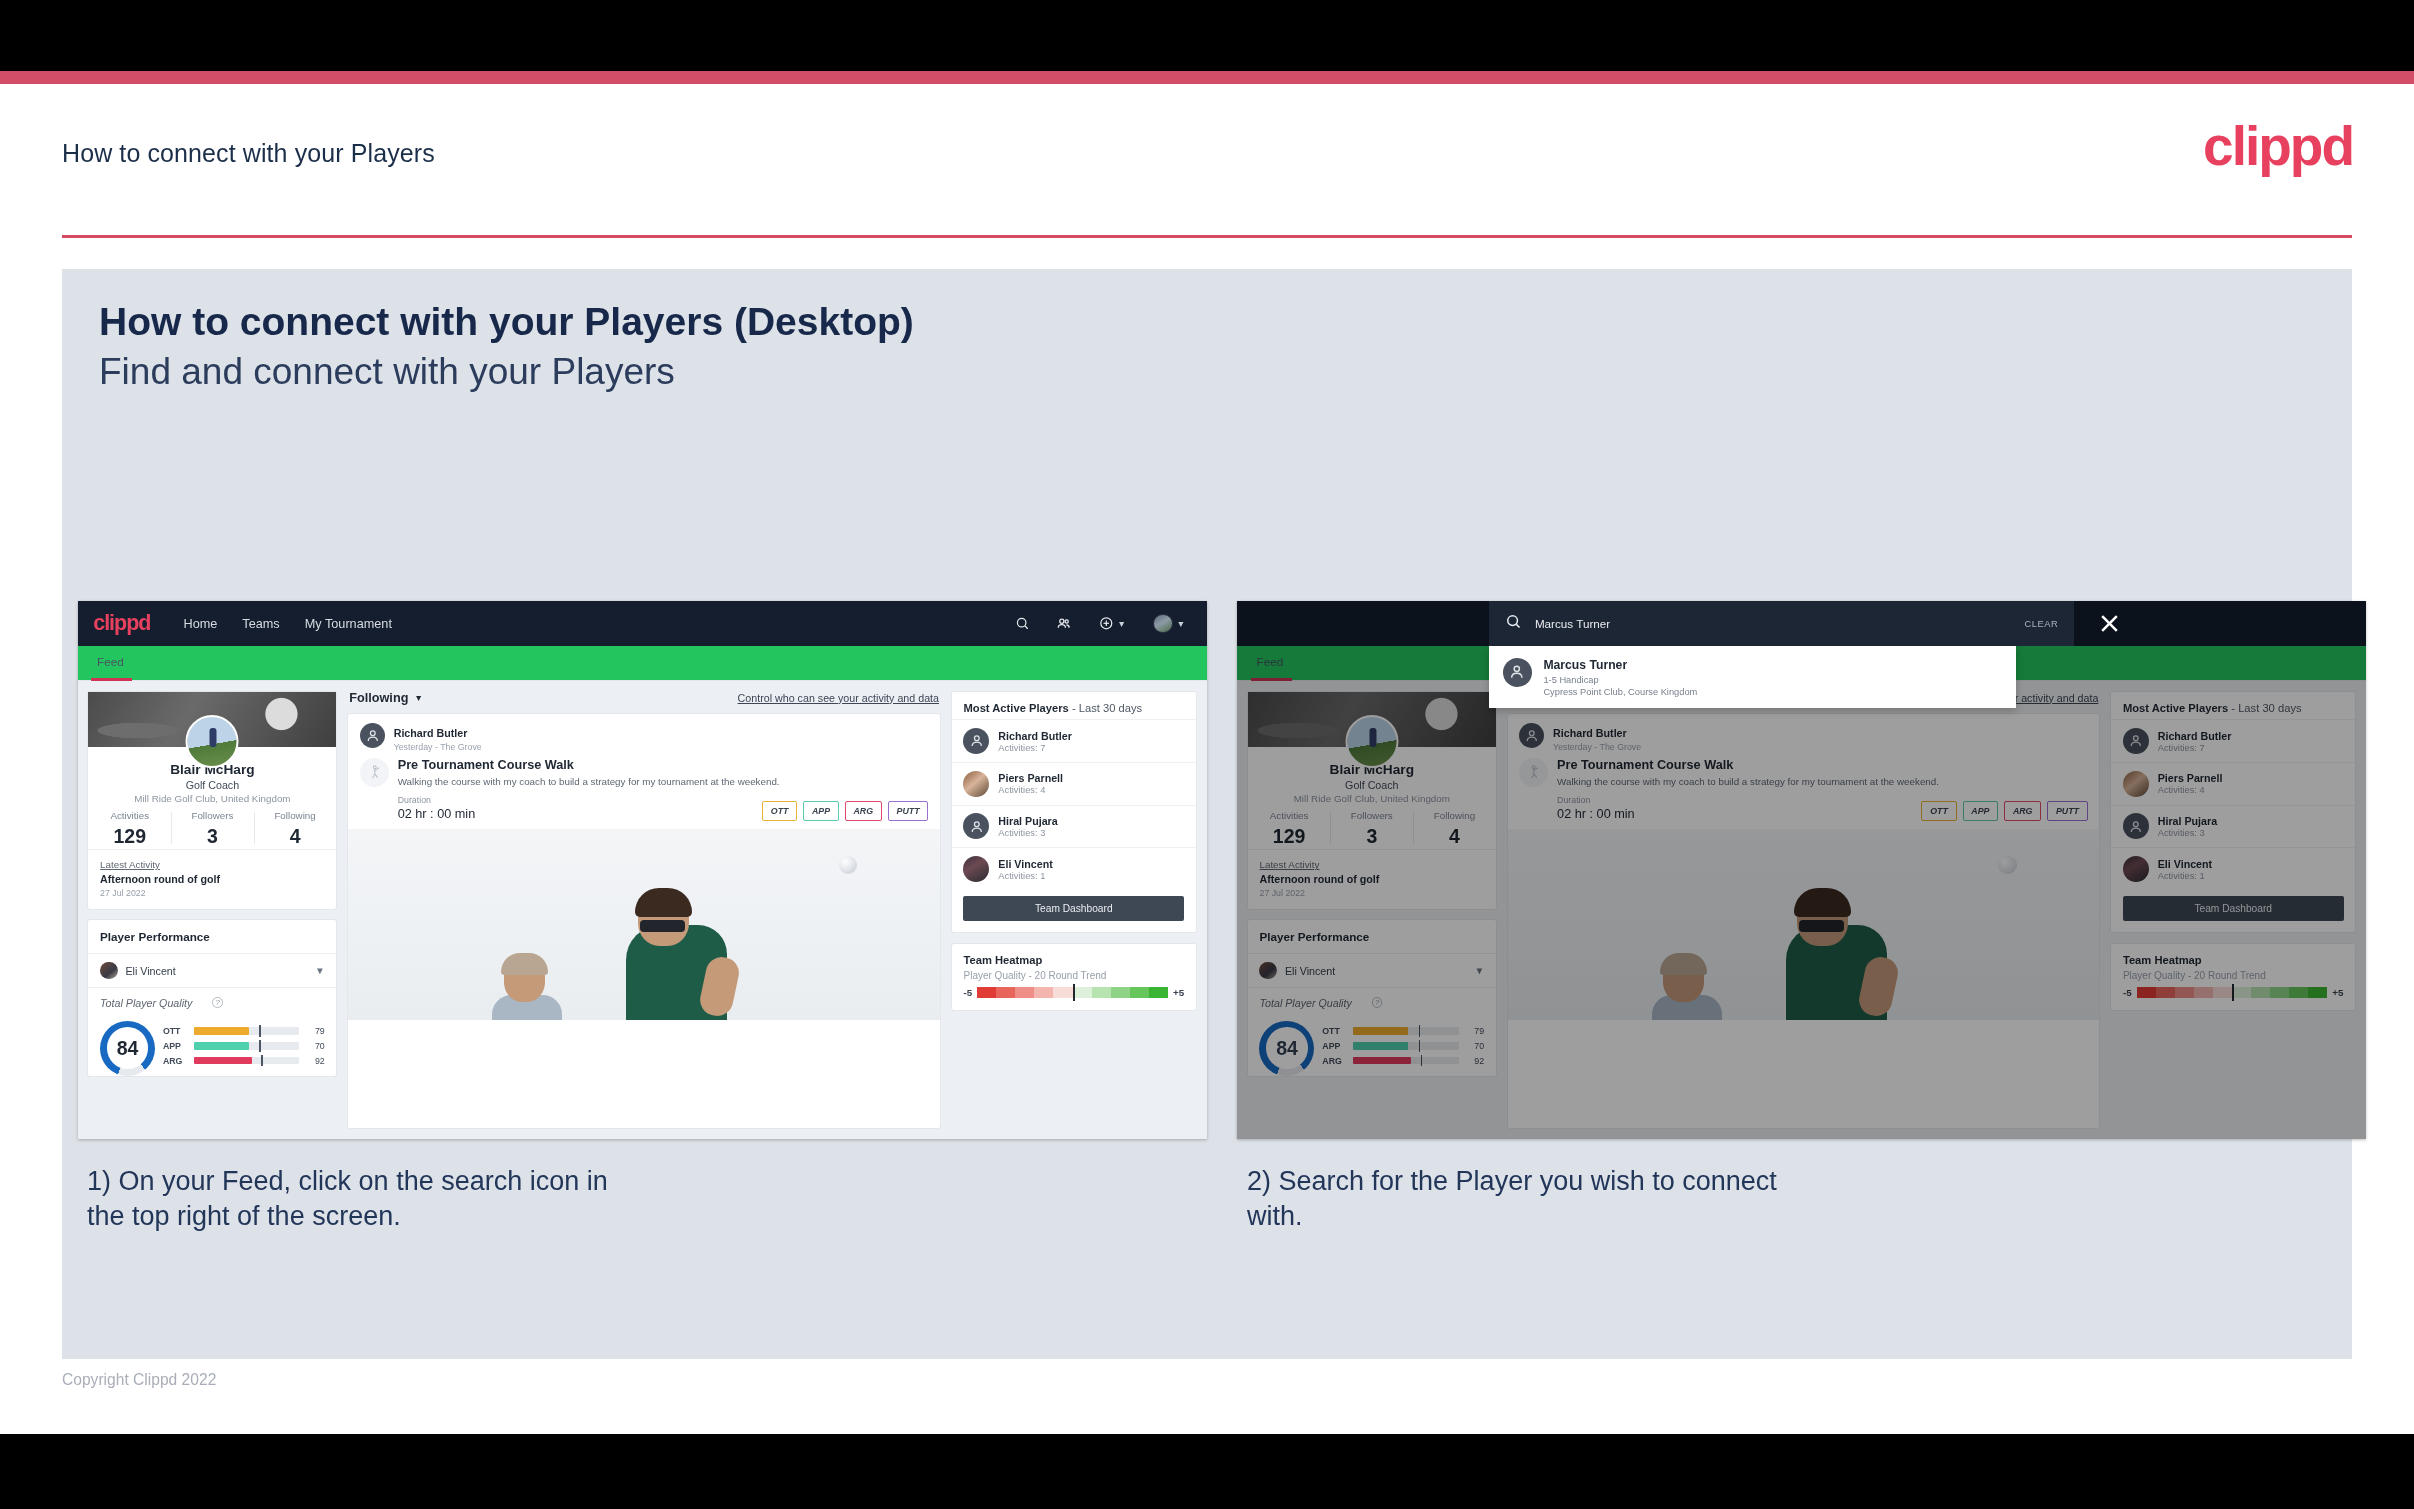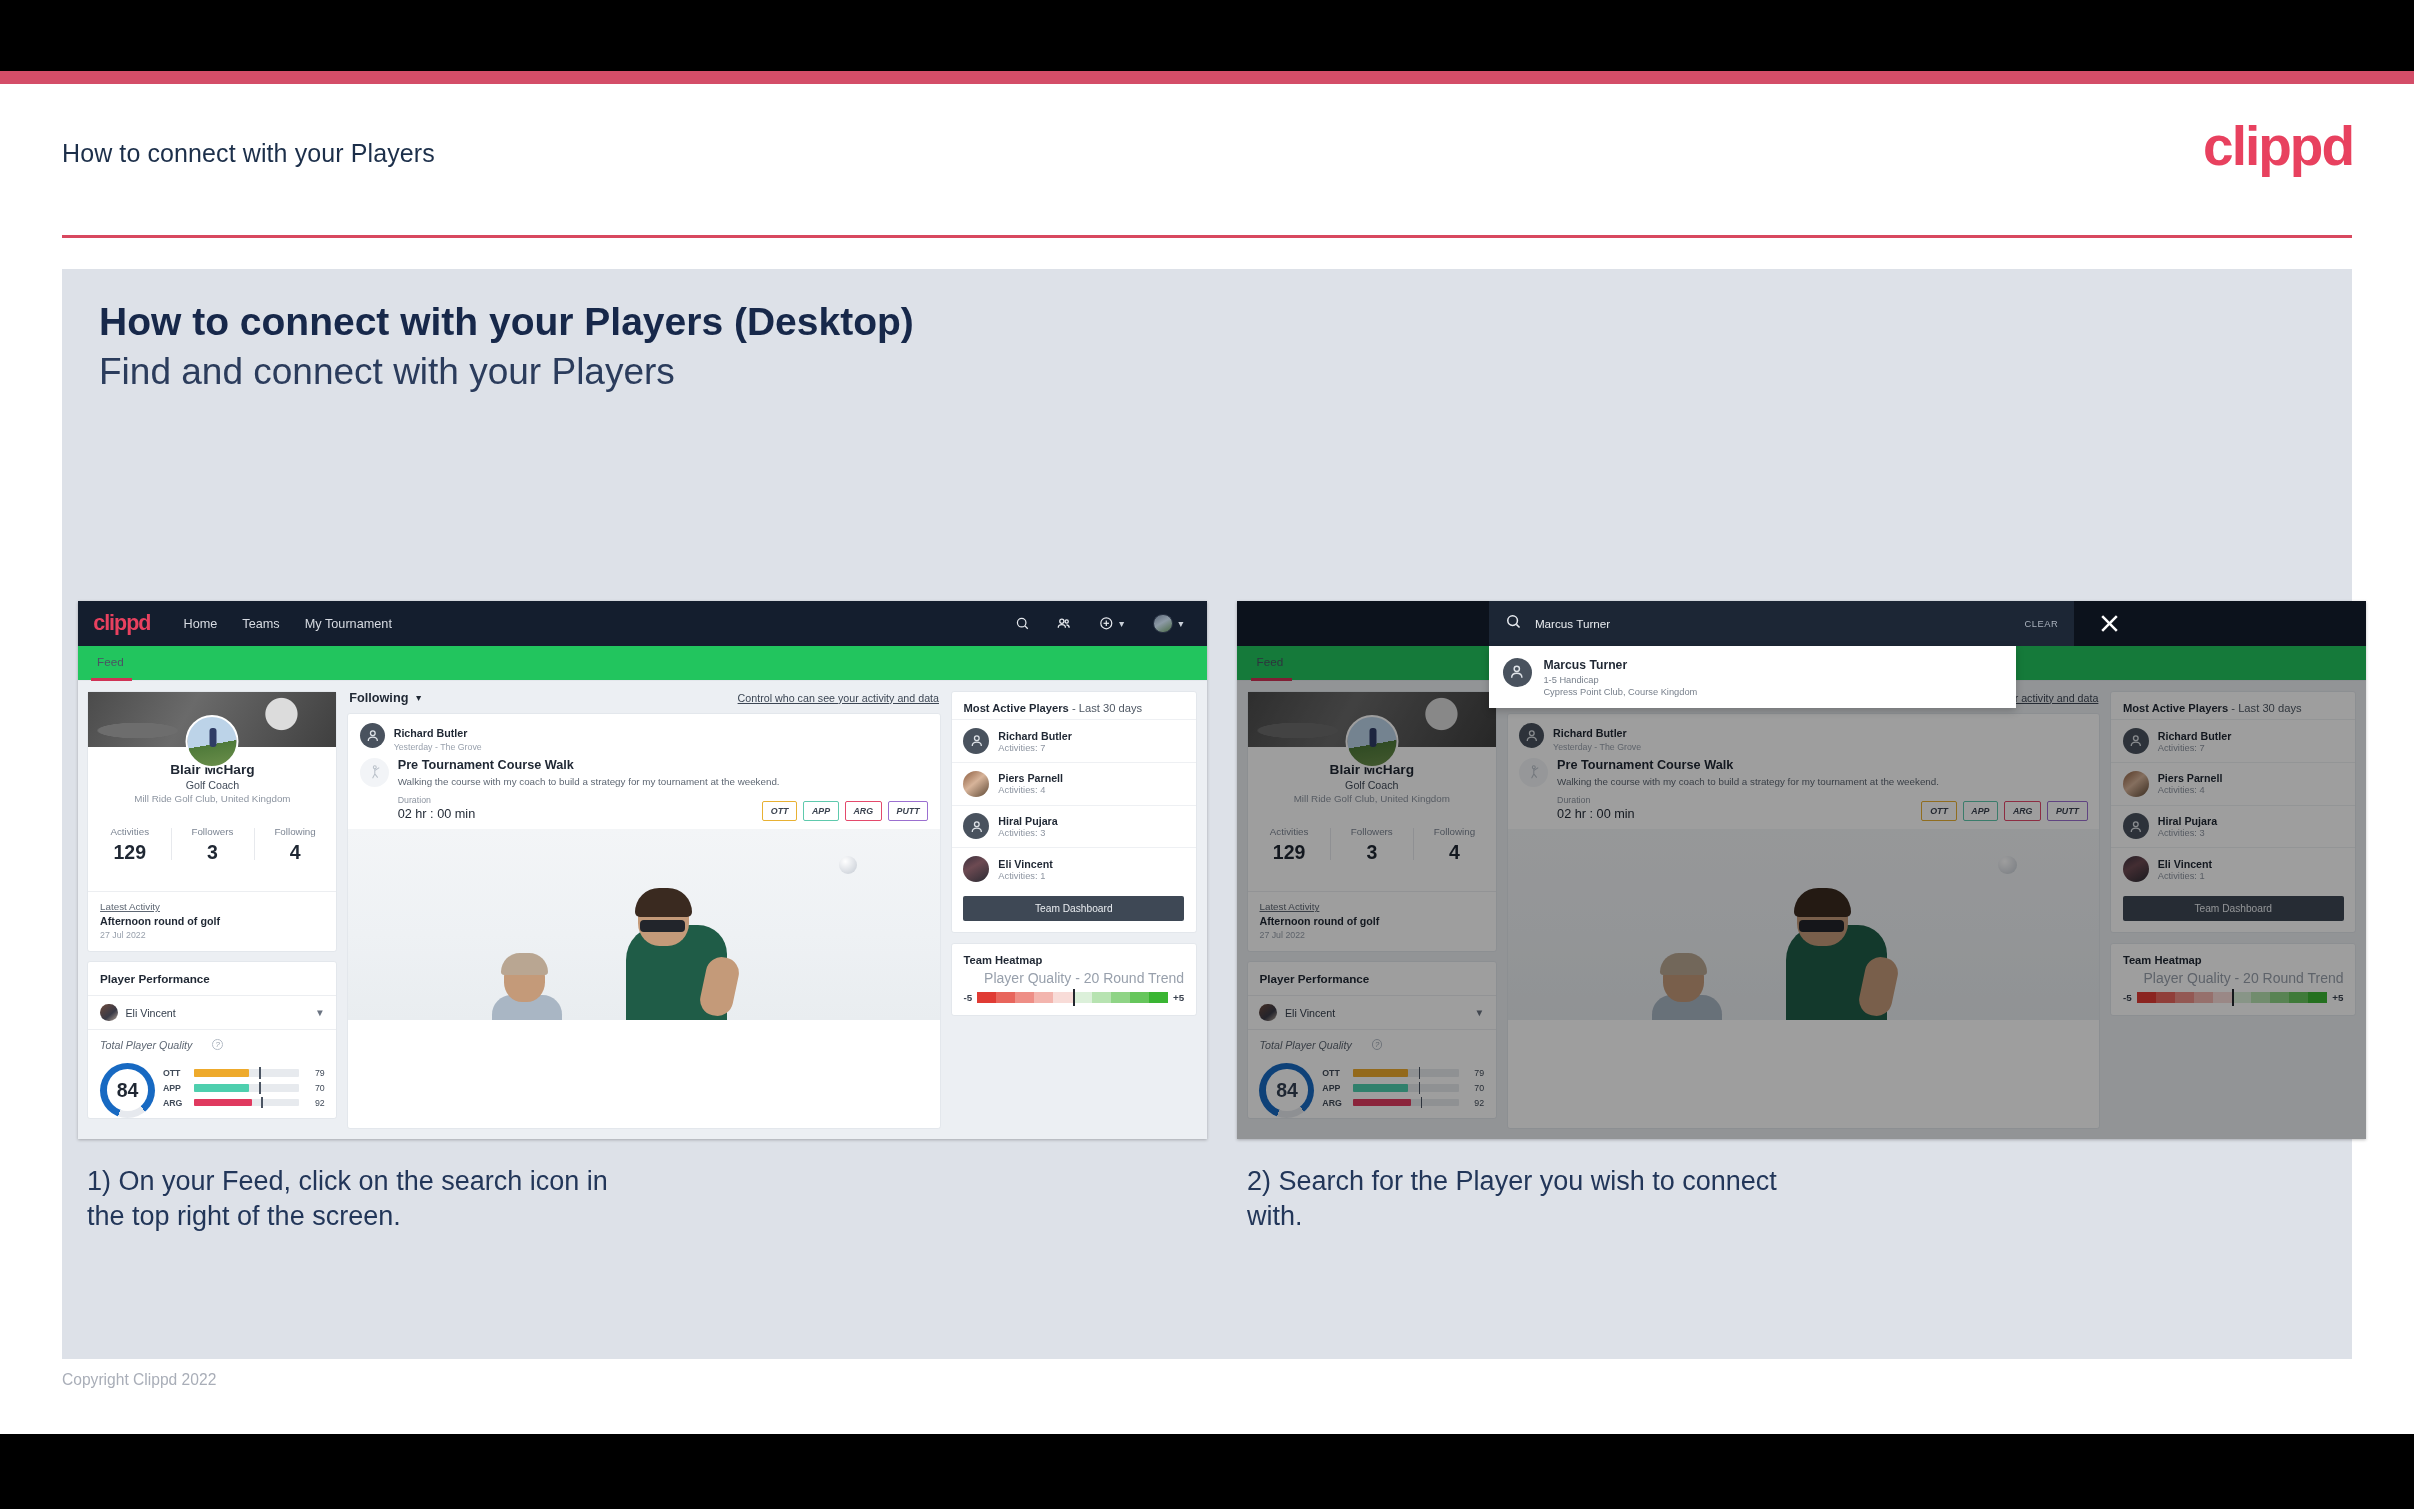--- a/index.html
+++ b/index.html
@@ -104,21 +104,21 @@
     background:linear-gradient(170deg,#bcd3e8 0 55%,#4f7a3a 55%,#6b8f4b 100%);
     border:2.9px solid #fff;
   }
   .pavatar::after{
     content:""; position:absolute; left:45%; top:22%;
     width:6.8px;height:19.5px;border-radius:2.9px;background:#2f3d66;
   }
   .pname { text-align:center; margin-top:15.6px; font-size:13.7px; font-weight:bold; color:#1f2733; }
   .prole { text-align:center; font-size:10.7px; color:#414b59; margin-top:2px;}
   .pclub { text-align:center; font-size:9.8px; color:#8d95a1; margin-top:2px;}
-  .pstats { display:flex; margin-top:22px; padding-bottom:27px; border-bottom:1px solid #eceef1;}
+  .pstats { display:flex; margin-top:6px; padding-bottom:1px; border-bottom:1px solid #eceef1;}
   .pstat { flex:1; text-align:center; position:relative; }
   .pstat + .pstat::before{ content:""; position:absolute; left:0; top:2px; bottom:3.9px; width:1px; background:#e7e9ed;}
   .pstat .lbl { font-size:9.8px; color:#7c8593; }
   .pstat .val { font-size:19.5px; font-weight:bold; color:#1f2733; margin-top:3.9px;}
   .latest { padding:8.8px 11.7px 10.7px; }
   .latest .t1 { font-size:9.8px; color:#5e6773;text-decoration:underline; }
   .latest .t2 { font-size:10.7px; font-weight:bold; color:#1f2733; margin-top:2.9px;}
   .latest .t3 { font-size:8.8px; color:#98a0ac; margin-top:2.9px;}
 
   
@@ -197,21 +197,21 @@
   .pl-row:first-of-type{border-top:none;}
   .pl-av { width:26px;height:26px;border-radius:50%;flex:none;background:#49525e;
     display:flex;align-items:center;justify-content:center;}
   .pl-av.p2{background:linear-gradient(140deg,#8a5a3c,#d7b49a 45%,#5d4734);}
   .pl-av.p4{background:linear-gradient(150deg,#3a2f3c,#6d4a52 40%,#2b2b33);}
   .pl-nm { font-size:10.7px; font-weight:bold; color:#1f2733;}
   .pl-ac { font-size:9.3px; color:#8d95a1; margin-top:1px;}
   .td-btn { margin:5.9px 11.7px 11.7px; height:25px; background:#3e4855; color:#e9ecf0;
     font-size:10.2px; display:flex; align-items:center; justify-content:center; border-radius:2px;}
   .hm-head { padding:9.8px 11.7px 3.9px; font-size:11.2px; font-weight:bold; color:#1f2733;}
-  .hm-sub { padding:0 11.7px; font-size:14px; color:#98a0ac;text-align:right;}
+  .hm-sub { padding:0 11.7px; font-size:10px; color:#98a0ac;}
   .hm-scale { display:flex; align-items:center; gap:4.9px; padding:5.9px 11.7px 11.7px; }
   .hm-scale .e { font-size:9.8px; color:#3b4350; font-weight:bold;}
   .hm-bar { flex:1; display:flex; height:10.7px; position:relative;}
   .hm-bar i { flex:1; display:block; }
   .hm-needle { position:absolute; left:50%; top:-2.9px; bottom:-2.9px; width:2px; background:#23272e;}
 
   
   .dim { position:absolute; inset:0; background:rgba(0,0,0,.38); }
   .searchbar {
     position:absolute; left:252px; top:0; width:585px; height:45px;

